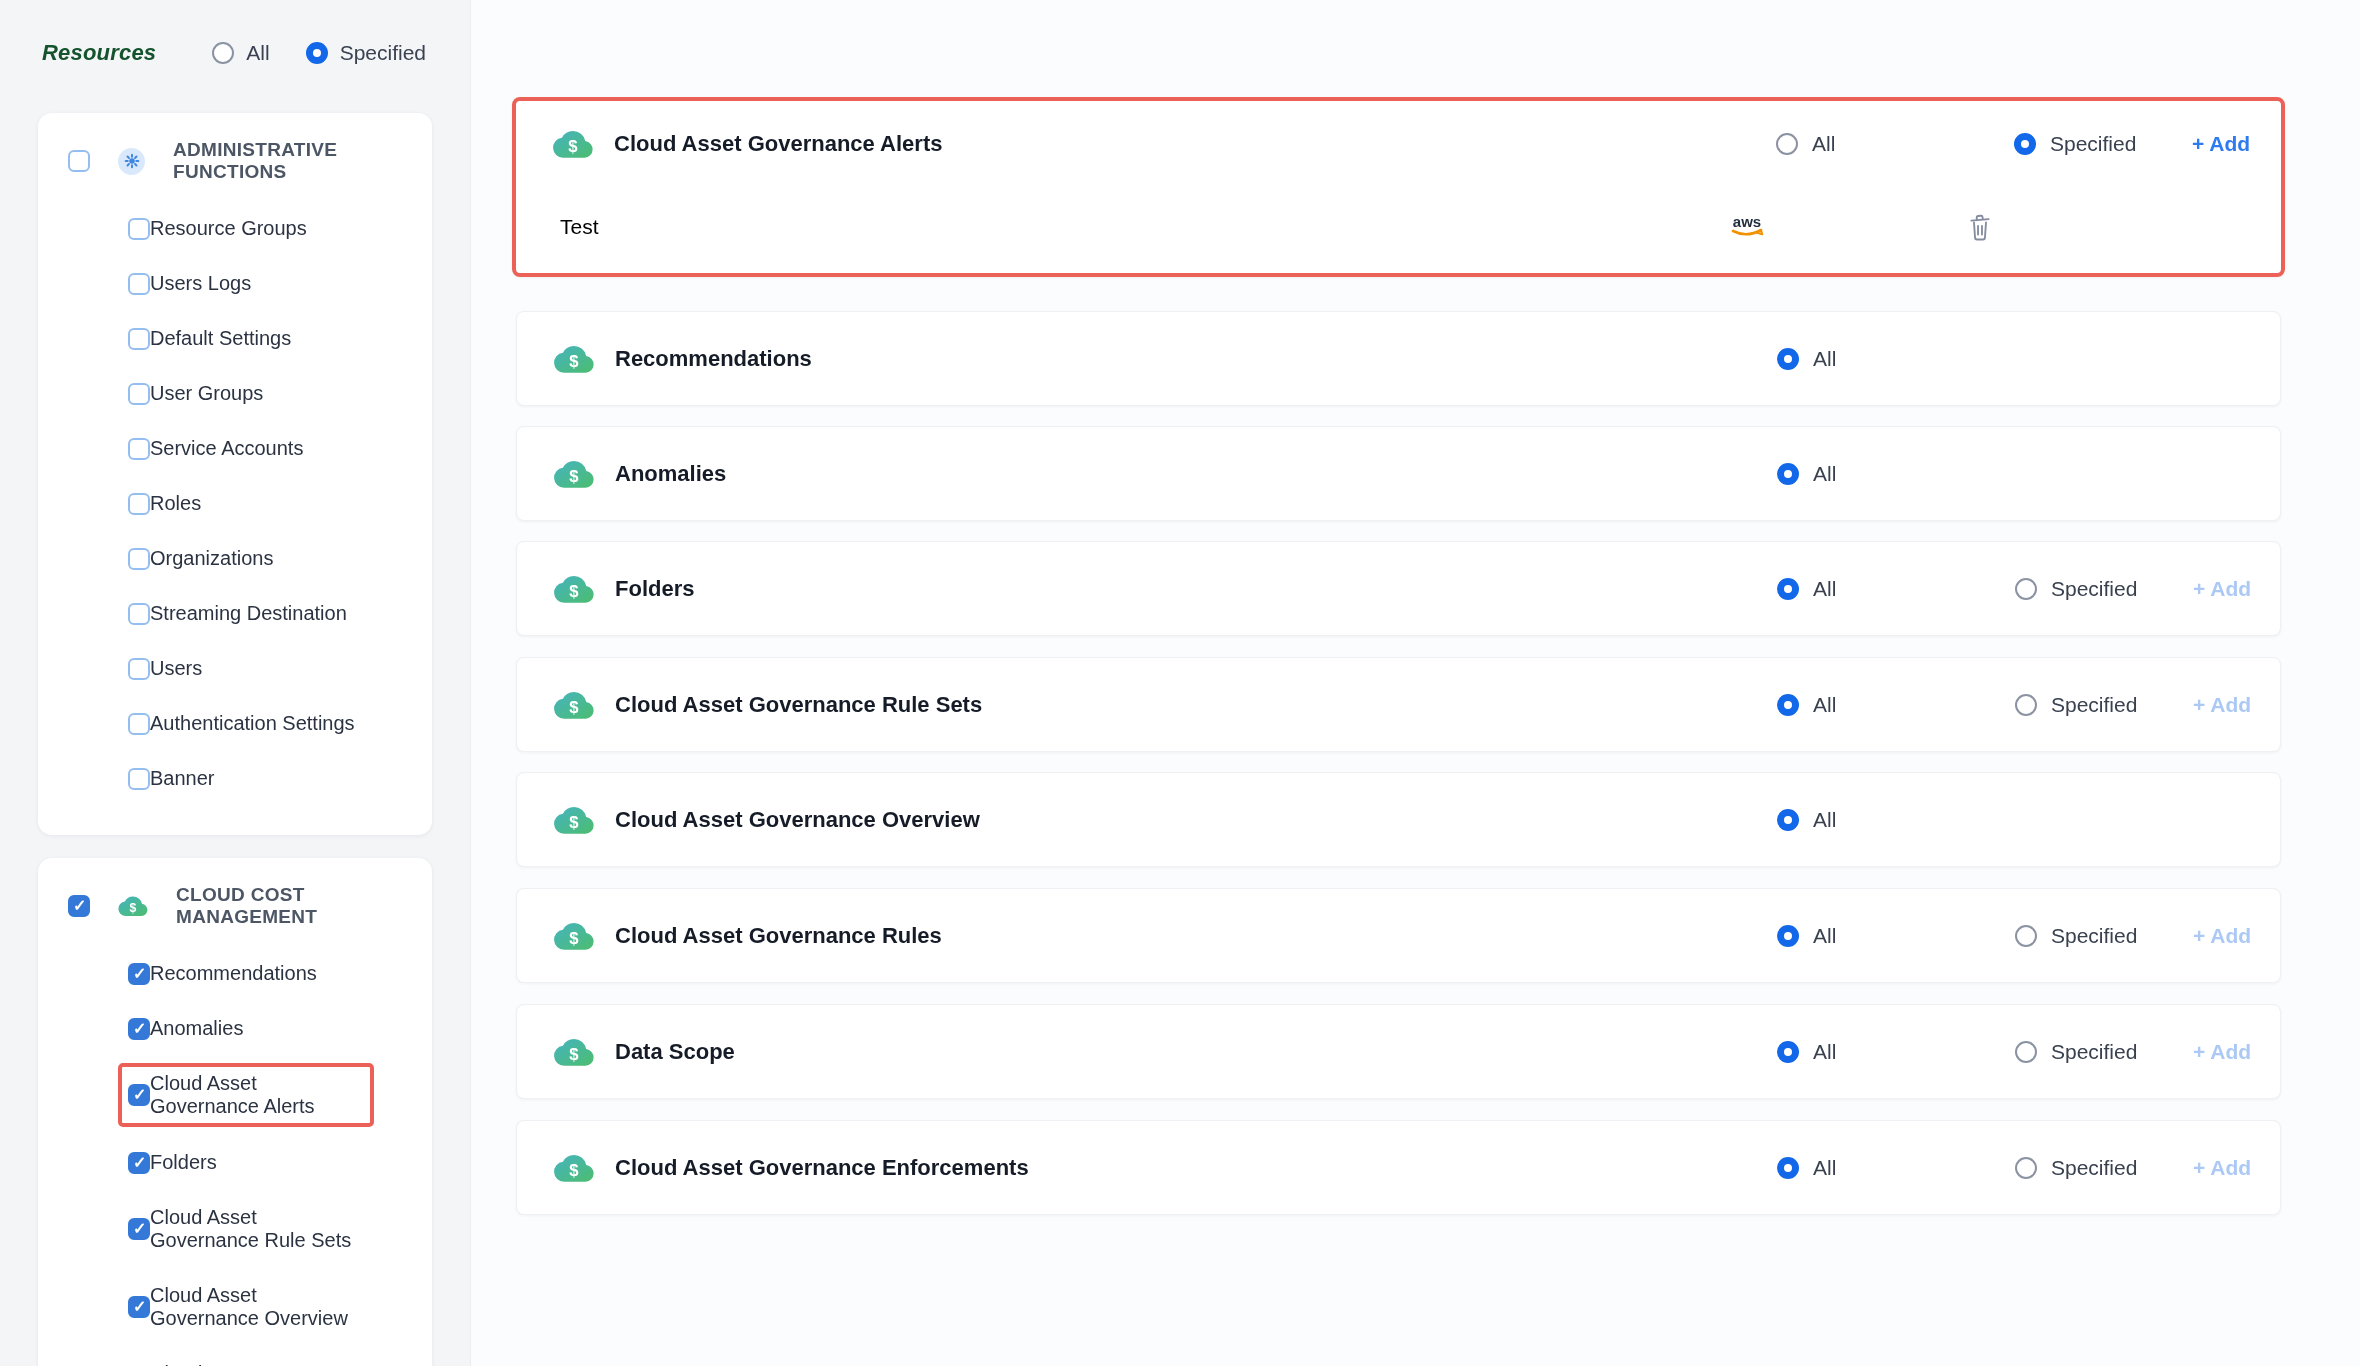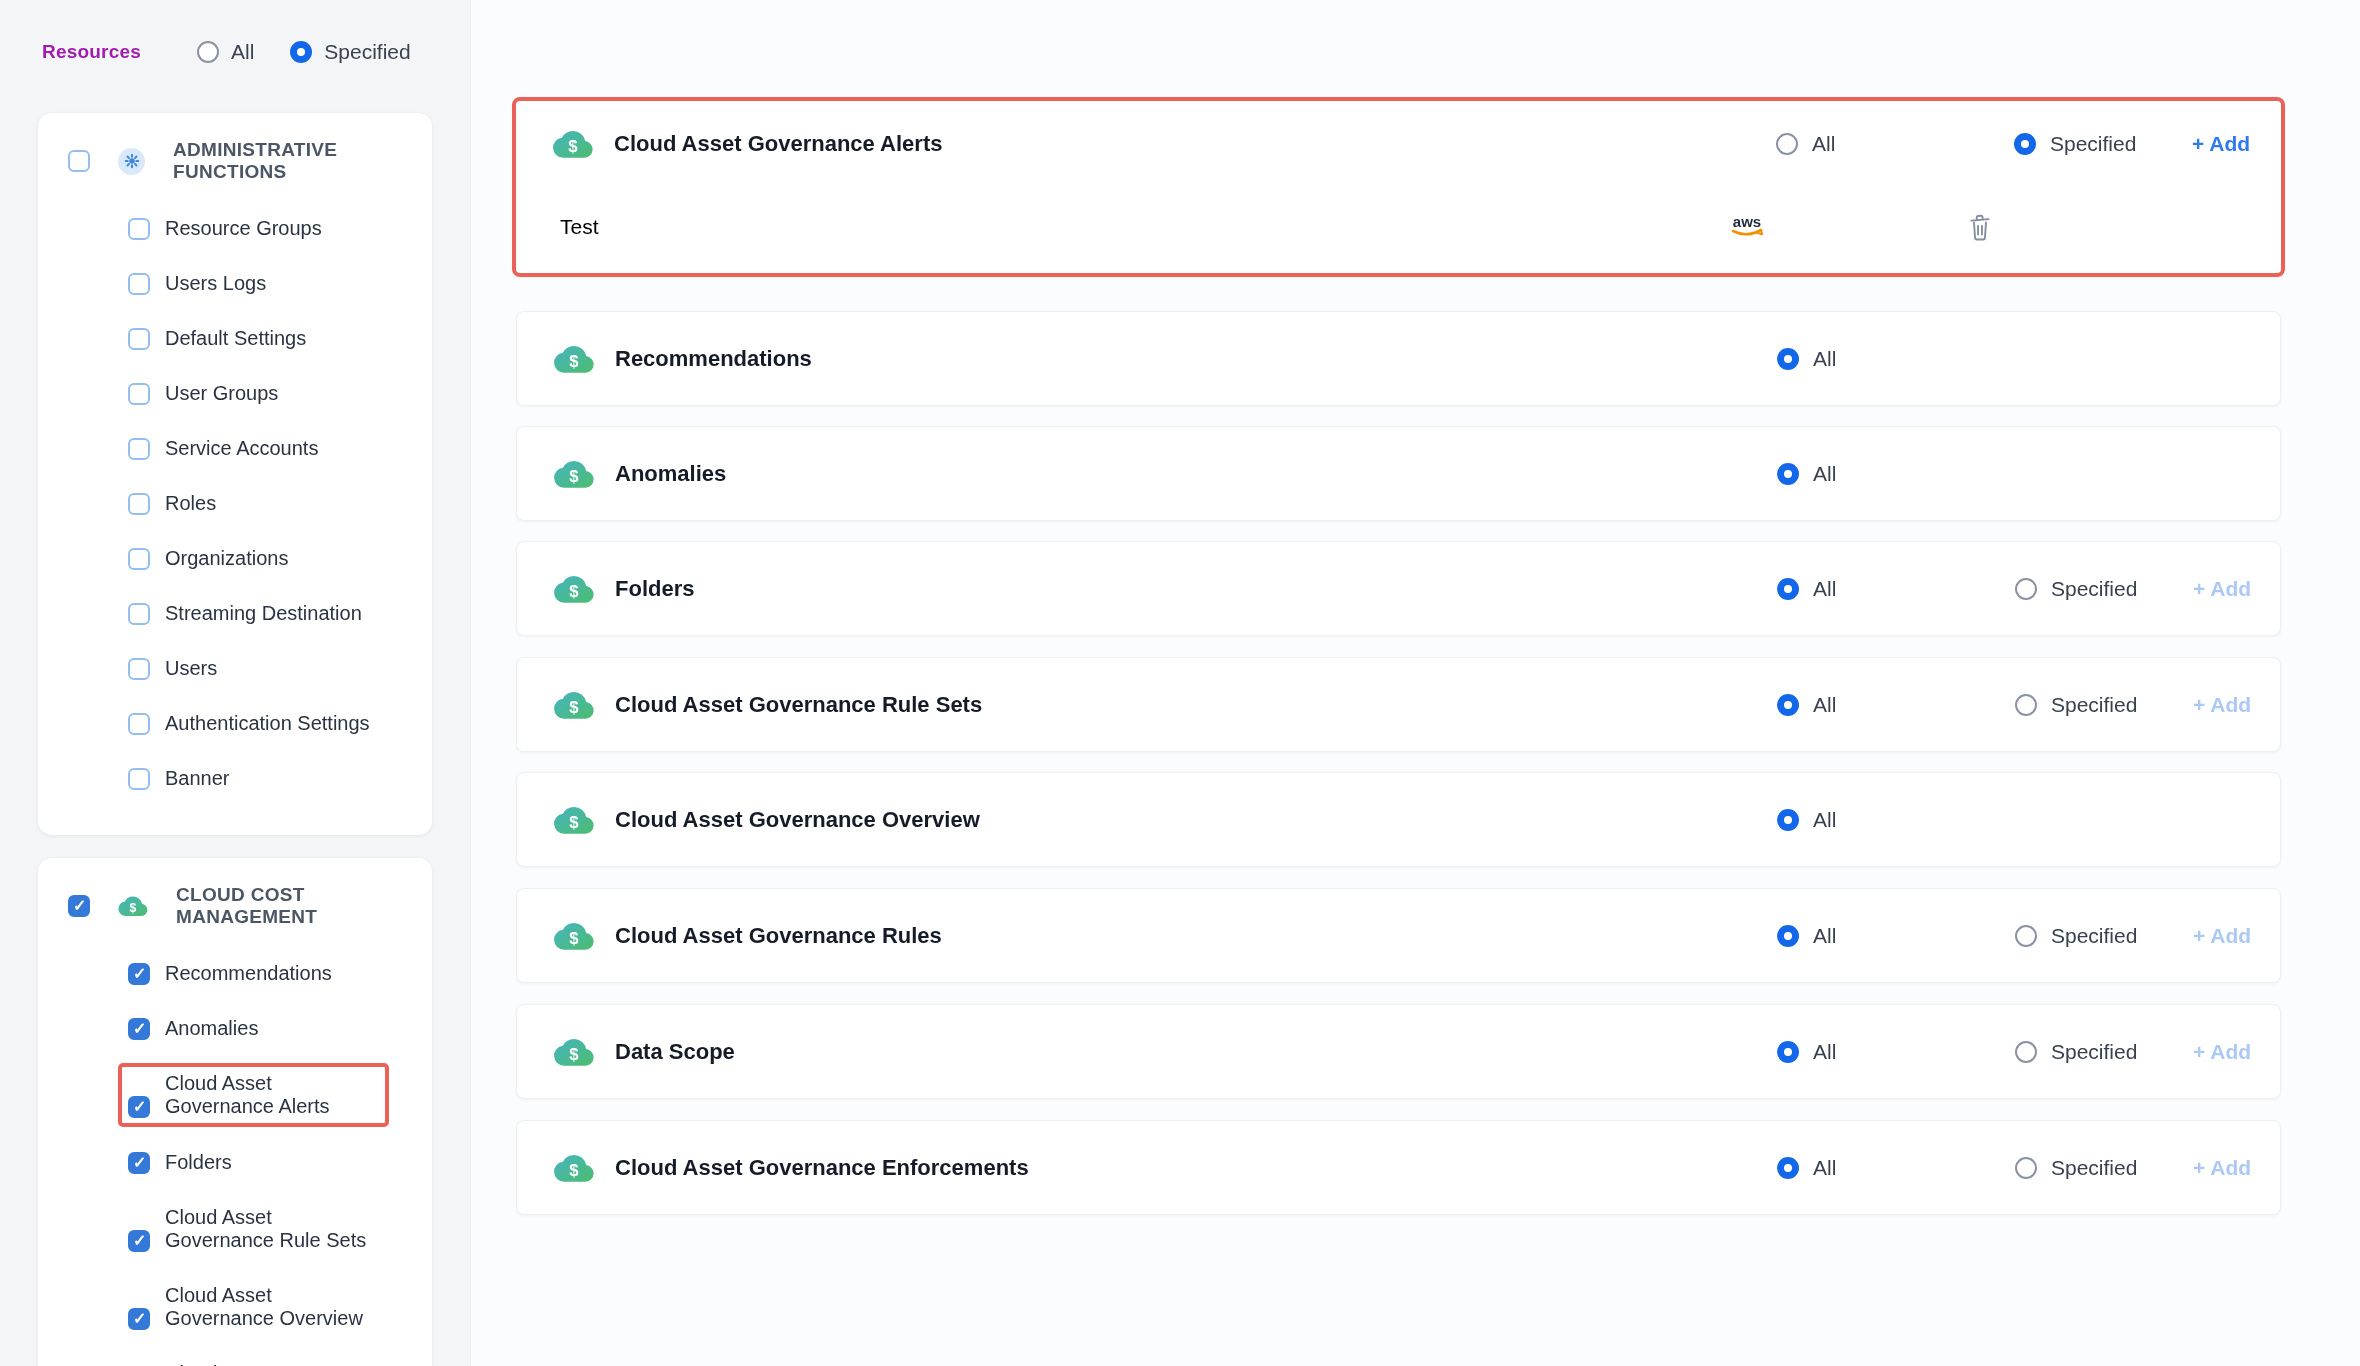--- a/index.html
+++ b/index.html
@@ -7,37 +7,37 @@
   body {
     font-family: "Liberation Sans", sans-serif;
     background: #f4f5f7;
     position: relative;
     color: #1c2433;
   }
 
   
   #sidebar { position: absolute; left: 0; top: 0; width: 470px; height: 100%; background: #f4f5f7; }
   .sb-header { position: absolute; left: 42px; top: 40px; width: 400px; display: flex; align-items: center; }
-  .sb-title { font-size: 19px; font-weight: 700; color: #a21caf; letter-spacing: .2px; }
+  .sb-title { font-size: 22px; font-weight: 700; color: #14532d; letter-spacing: .2px; font-style: italic; }
   .scope-group { display: flex; align-items: center; gap: 12px; margin-left: 56px; }
   .scope-group + .scope-group { margin-left: 36px; }
   .scope-label { font-size: 21px; color: #3a4touch252; color:#3a4252; }
 
   .sb-card { position: absolute; left: 38px; width: 394px; background: #ffffff; border-radius: 14px;
              box-shadow: 0 1px 4px rgba(25,39,70,0.07); }
   .sb-admin { top: 113px; height: 722px; }
   .sb-ccm   { top: 858px; height: 600px; }
 
   .sb-sec-header { display: flex; align-items: center; gap: 28px; padding: 26px 0 0 30px; }
   .sb-sec-label { font-size: 19px; font-weight: 600; color: #4c5665; letter-spacing: .3px; }
   .gear-wrap { width: 27px; height: 27px; border-radius: 50%; background: #d9e9fb; display: flex; align-items: center; justify-content: center; flex: none; }
   .cloud-ic-sm { width: 30px; height: 22px; flex: none; display:flex; }
 
   .sb-items { margin: 34px 0 0 90px; }
-  .sb-item { display: flex; align-items: flex-end; gap: 15px; margin-bottom: 32px; }
+  .sb-item { display: flex; align-items: center; margin-bottom: 32px; }
   .sb-item-label { font-size: 20px; color: #2b3342; line-height: 23px; max-width: 212px; }
   .sb-item.hl { border: 4px solid #ec6157; border-radius: 5px; padding: 5px 8px 5px 6px;
                 margin: -9px 0 24px -10px; width: fit-content; }
 
   
   .cb { width: 22px; height: 22px; border-radius: 6px; border: 2px solid #94bdf0; background: #fff;
         display: inline-block; position: relative; flex: none; cursor: pointer; }
   .cb.checked { background: #3478d8; border-color: #3478d8; }
   .cb.checked::after { content: "✓"; position: absolute; left: 3px; top: 0px; color: #fff;
                        font-size: 16px; font-weight: 700; line-height: 18px; }

